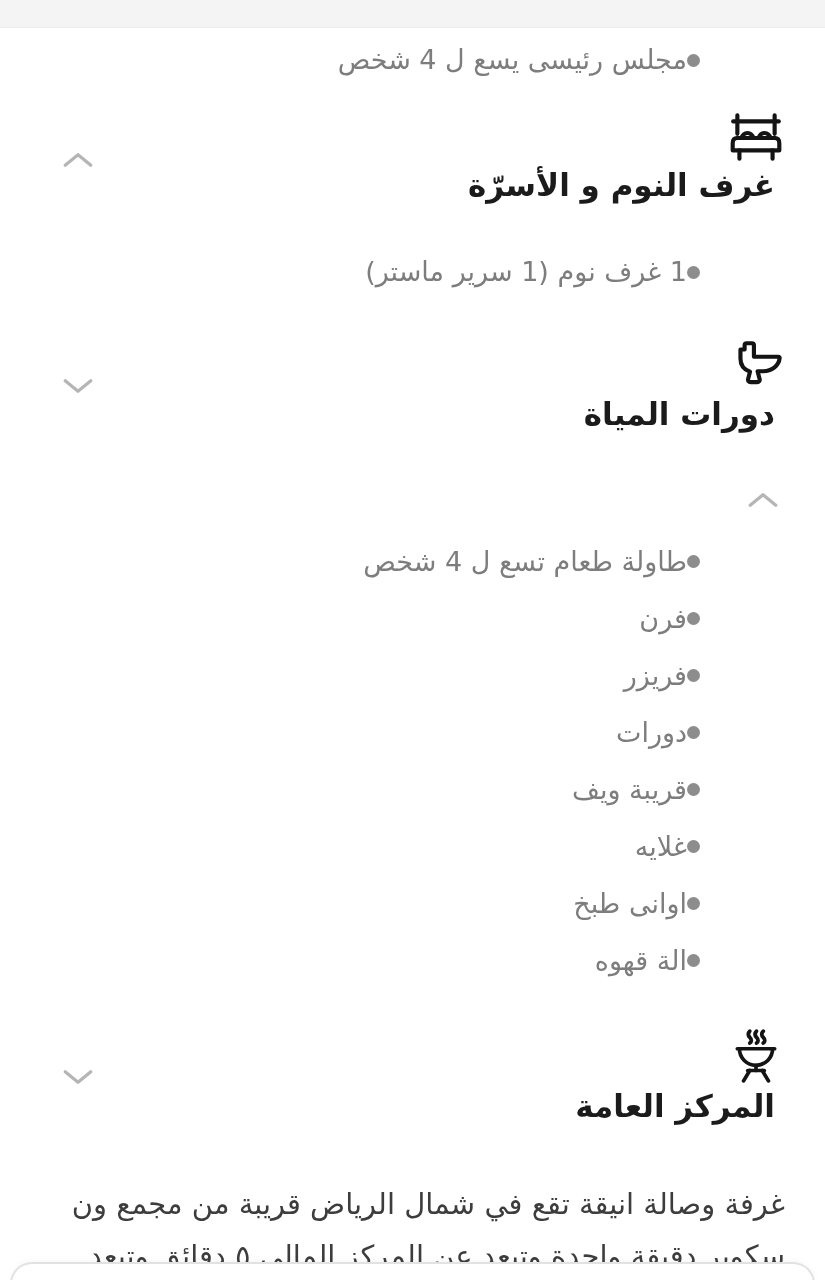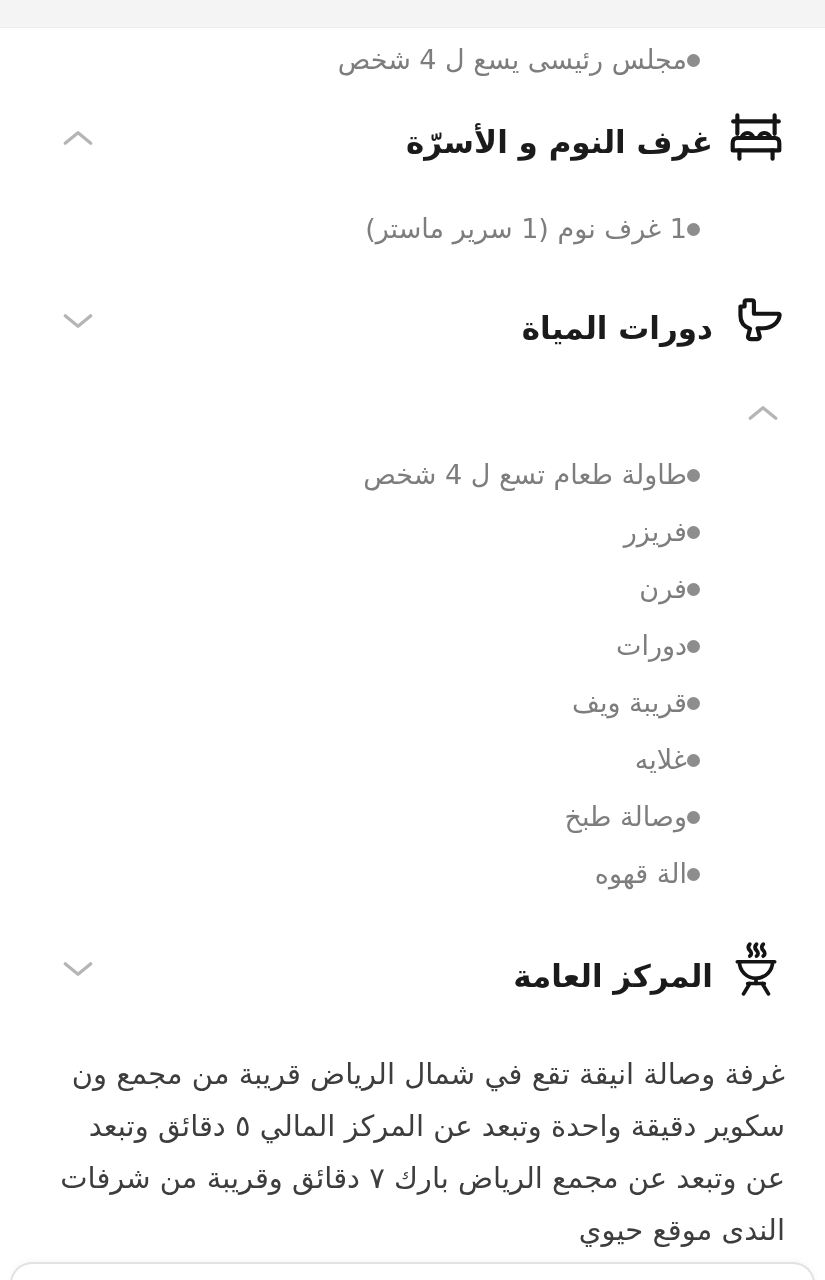--- a/index.html
+++ b/index.html
@@ -22,21 +22,21 @@
   }
   .bullet {
     width:13px; height:13px; border-radius:50%;
     background:#8d8d8d; flex:none;
   }
 
   
   .sec {
     display:flex; align-items:center; justify-content:space-between;
   }
-  .sec-main { display:flex; align-items:flex-end; }
+  .sec-main { display:flex; align-items:flex-start;flex-direction:column; }
   .sec-icon { width:62px; display:flex; justify-content:flex-start; flex:none; }
   .sec-title {
     font-size:31px; font-weight:bold; color:#1b1b1b; margin-right:10px;
     line-height:1.4;
   }
   .chev { display:flex; align-items:center; padding:6px; cursor:pointer; }
 
   
   .m-top-item   { padding-top:12px; }
   .m-sec-beds   { margin-top:32px; }
@@ -125,41 +125,41 @@
         </svg>
       </span>
     </div>
 
     <div class="li-row m-kitchen-first">
       <span class="bullet"></span>
       <span>طاولة طعام تسع ل 4 شخص</span>
     </div>
     <div class="li-row m-kitchen">
       <span class="bullet"></span>
-      <span>فريزر</span>
+      <span>فرن</span>
     </div>
     <div class="li-row m-kitchen">
       <span class="bullet"></span>
-      <span>فرن</span>
+      <span>فريزر</span>
     </div>
     <div class="li-row m-kitchen">
       <span class="bullet"></span>
       <span>دورات</span>
     </div>
     <div class="li-row m-kitchen">
       <span class="bullet"></span>
       <span>قريبة ويف</span>
     </div>
     <div class="li-row m-kitchen">
       <span class="bullet"></span>
       <span>غلايه</span>
     </div>
     <div class="li-row m-kitchen">
       <span class="bullet"></span>
-      <span>وصالة طبخ</span>
+      <span>اوانى طبخ</span>
     </div>
     <div class="li-row m-kitchen">
       <span class="bullet"></span>
       <span>الة قهوه</span>
     </div>
 
     <div class="sec m-sec-amen">
       <div class="sec-main">
         <span class="sec-icon">
           <svg width="58" height="58" viewBox="0 0 56 56" fill="none" stroke="#141414" stroke-width="3.6" stroke-linecap="round" stroke-linejoin="round">

